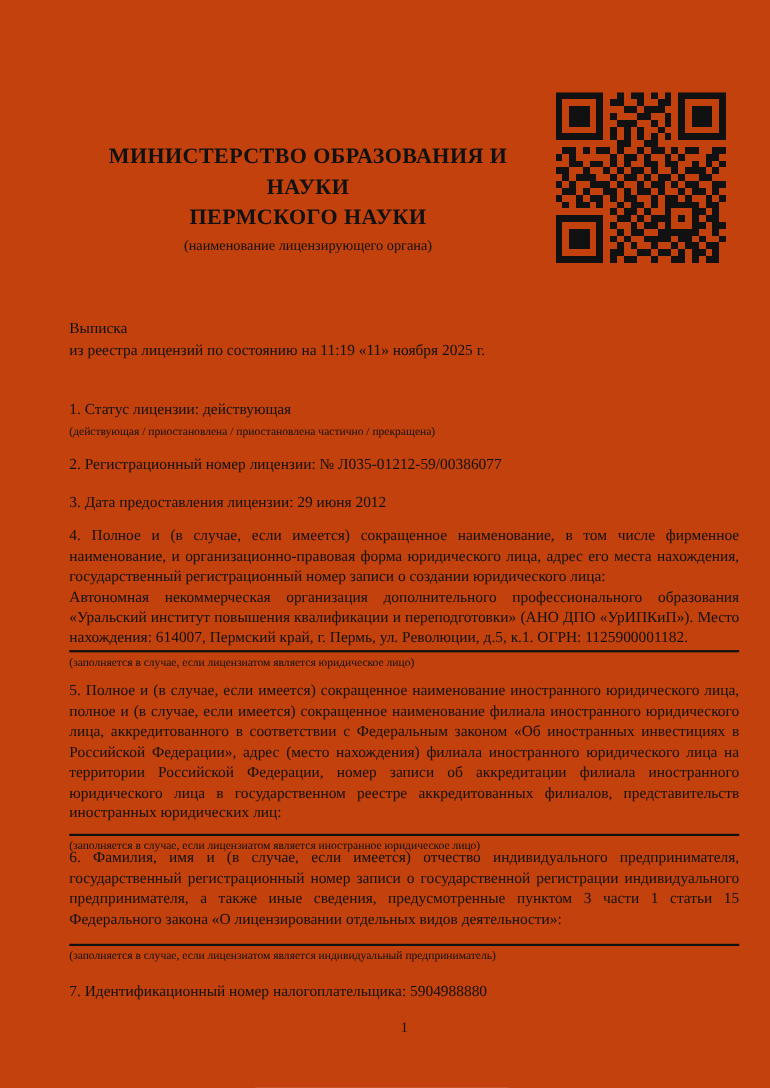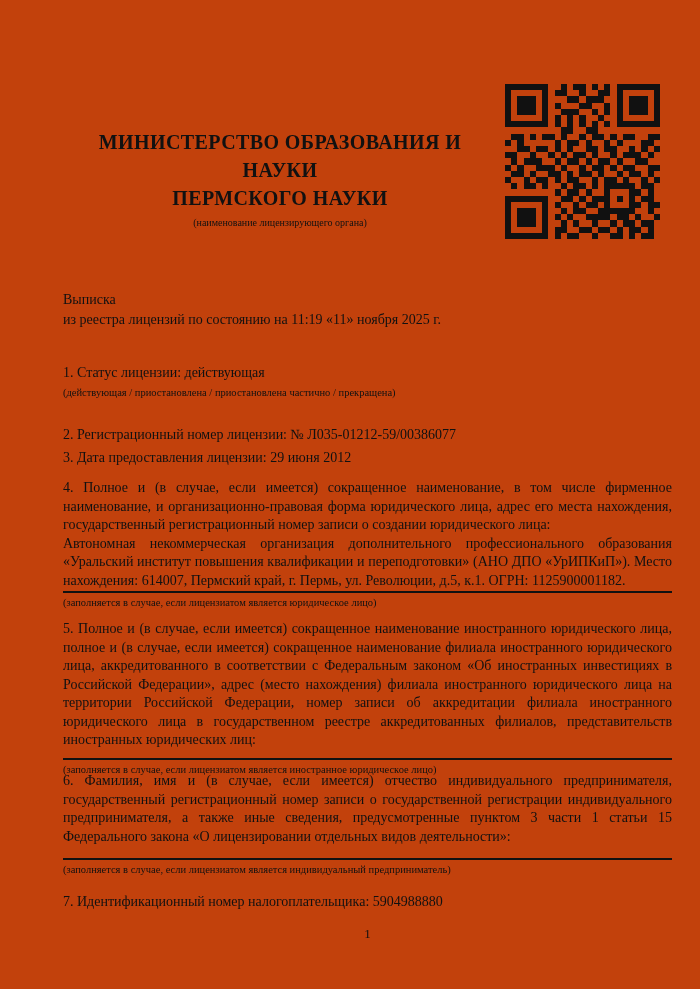--- a/index.html
+++ b/index.html
@@ -11,30 +11,30 @@
     background: #c2410c;
     color: #111111;
     font-family: "Liberation Serif", serif;
     font-size: 14px;
     overflow: hidden;
   }
   .content { position: absolute; left: 63px; top: 0; width: 609px; }
 
   .ministry { position: absolute; left: 0; top: 128px; width: 434px; text-align: center; }
   .ministry-line { font-weight: bold; font-size: 20px; line-height: 28px; letter-spacing: 0.4px; }
-  .small-caption { font-size: 10px; line-height: 13px; }
+  .small-caption { font-size: 13px; line-height: 13px; }
   .ministry .small-caption { margin-top: 4px; }
 
   .qr { position: absolute; left: 442px; top: 84px; width: 155px; height: 155px; }
 
   .doc-title { position: absolute; left: 0; top: 290px; width: 609px; line-height: 20px; }
 
   .sec { position: absolute; left: 0; width: 609px; line-height: 18.5px; }
   .sec-1 { top: 364px; }
-  .sec-2 { top: 426px; }
+  .sec-2 { top: 414px; }
   .sec-3 { top: 449px; }
   .sec-4 { top: 479px; }
   .sec-5 { top: 620px; }
   .sec-6 { top: 772px; }
   .sec-7 { top: 893px; }
 
   .para { text-align: justify; }
   .caption {
     font-size: 10.5px; line-height: 13px;
     text-align: left; padding-right: 56px; margin-top: 3px;

